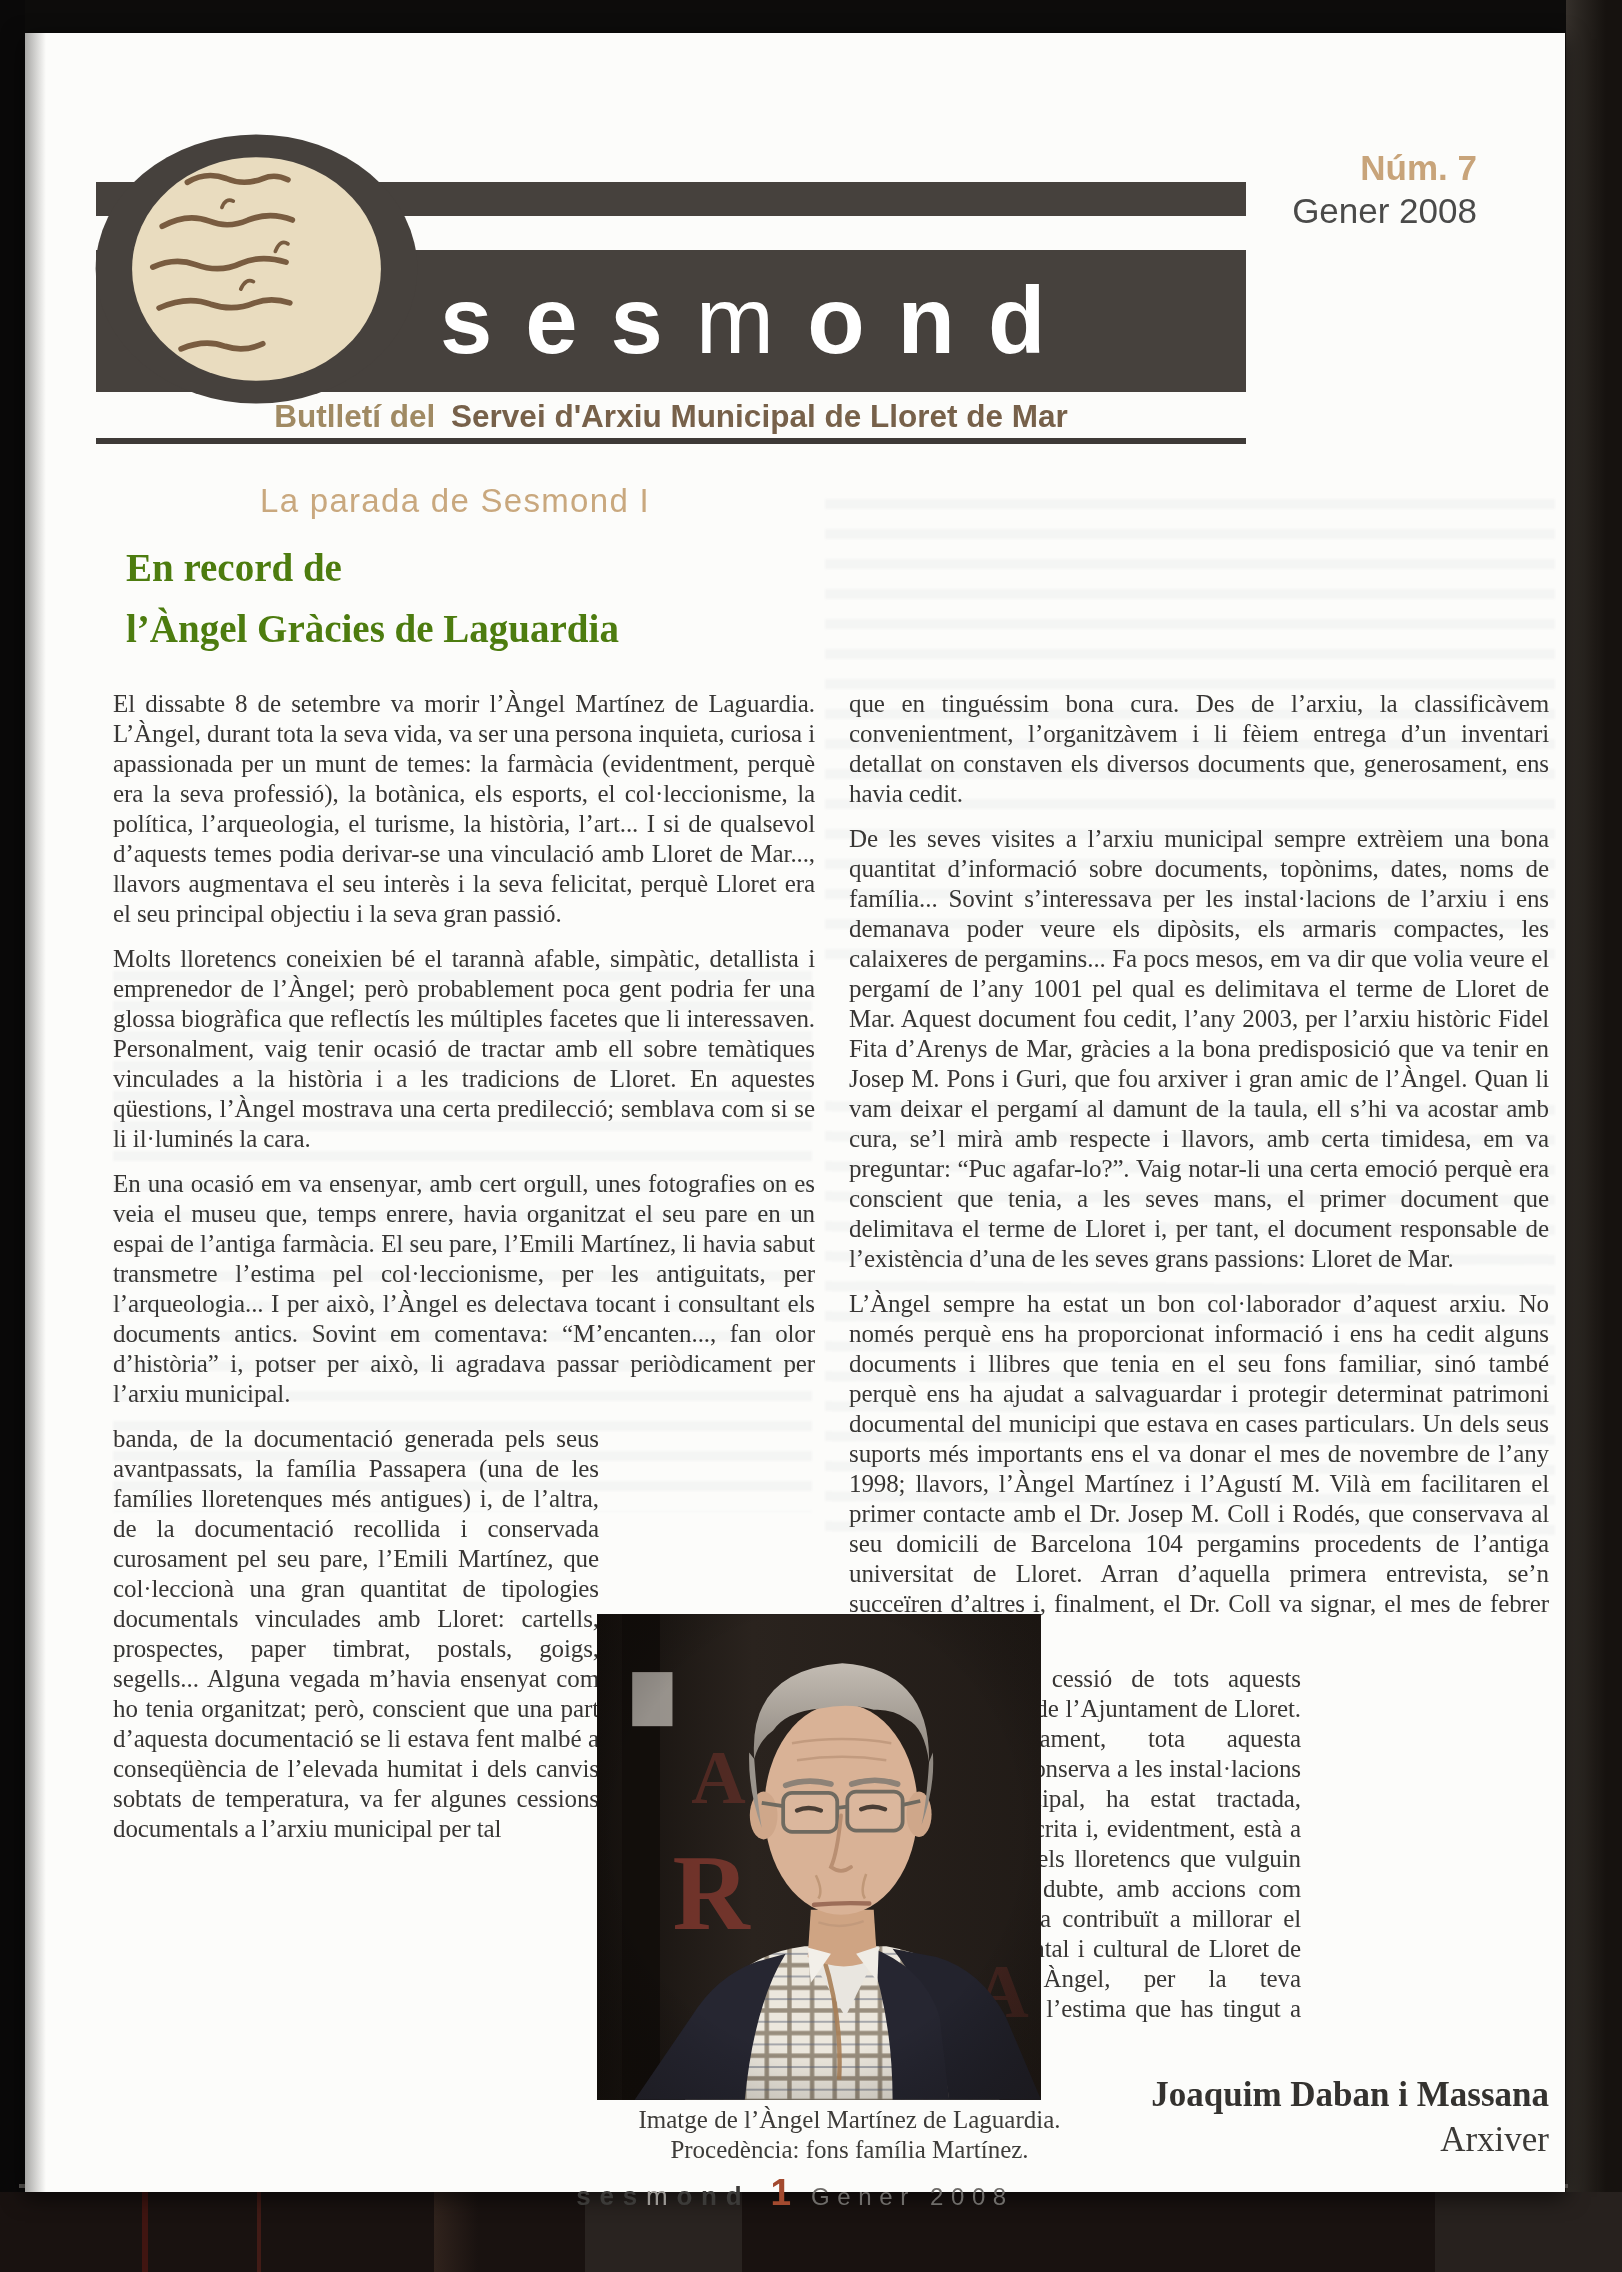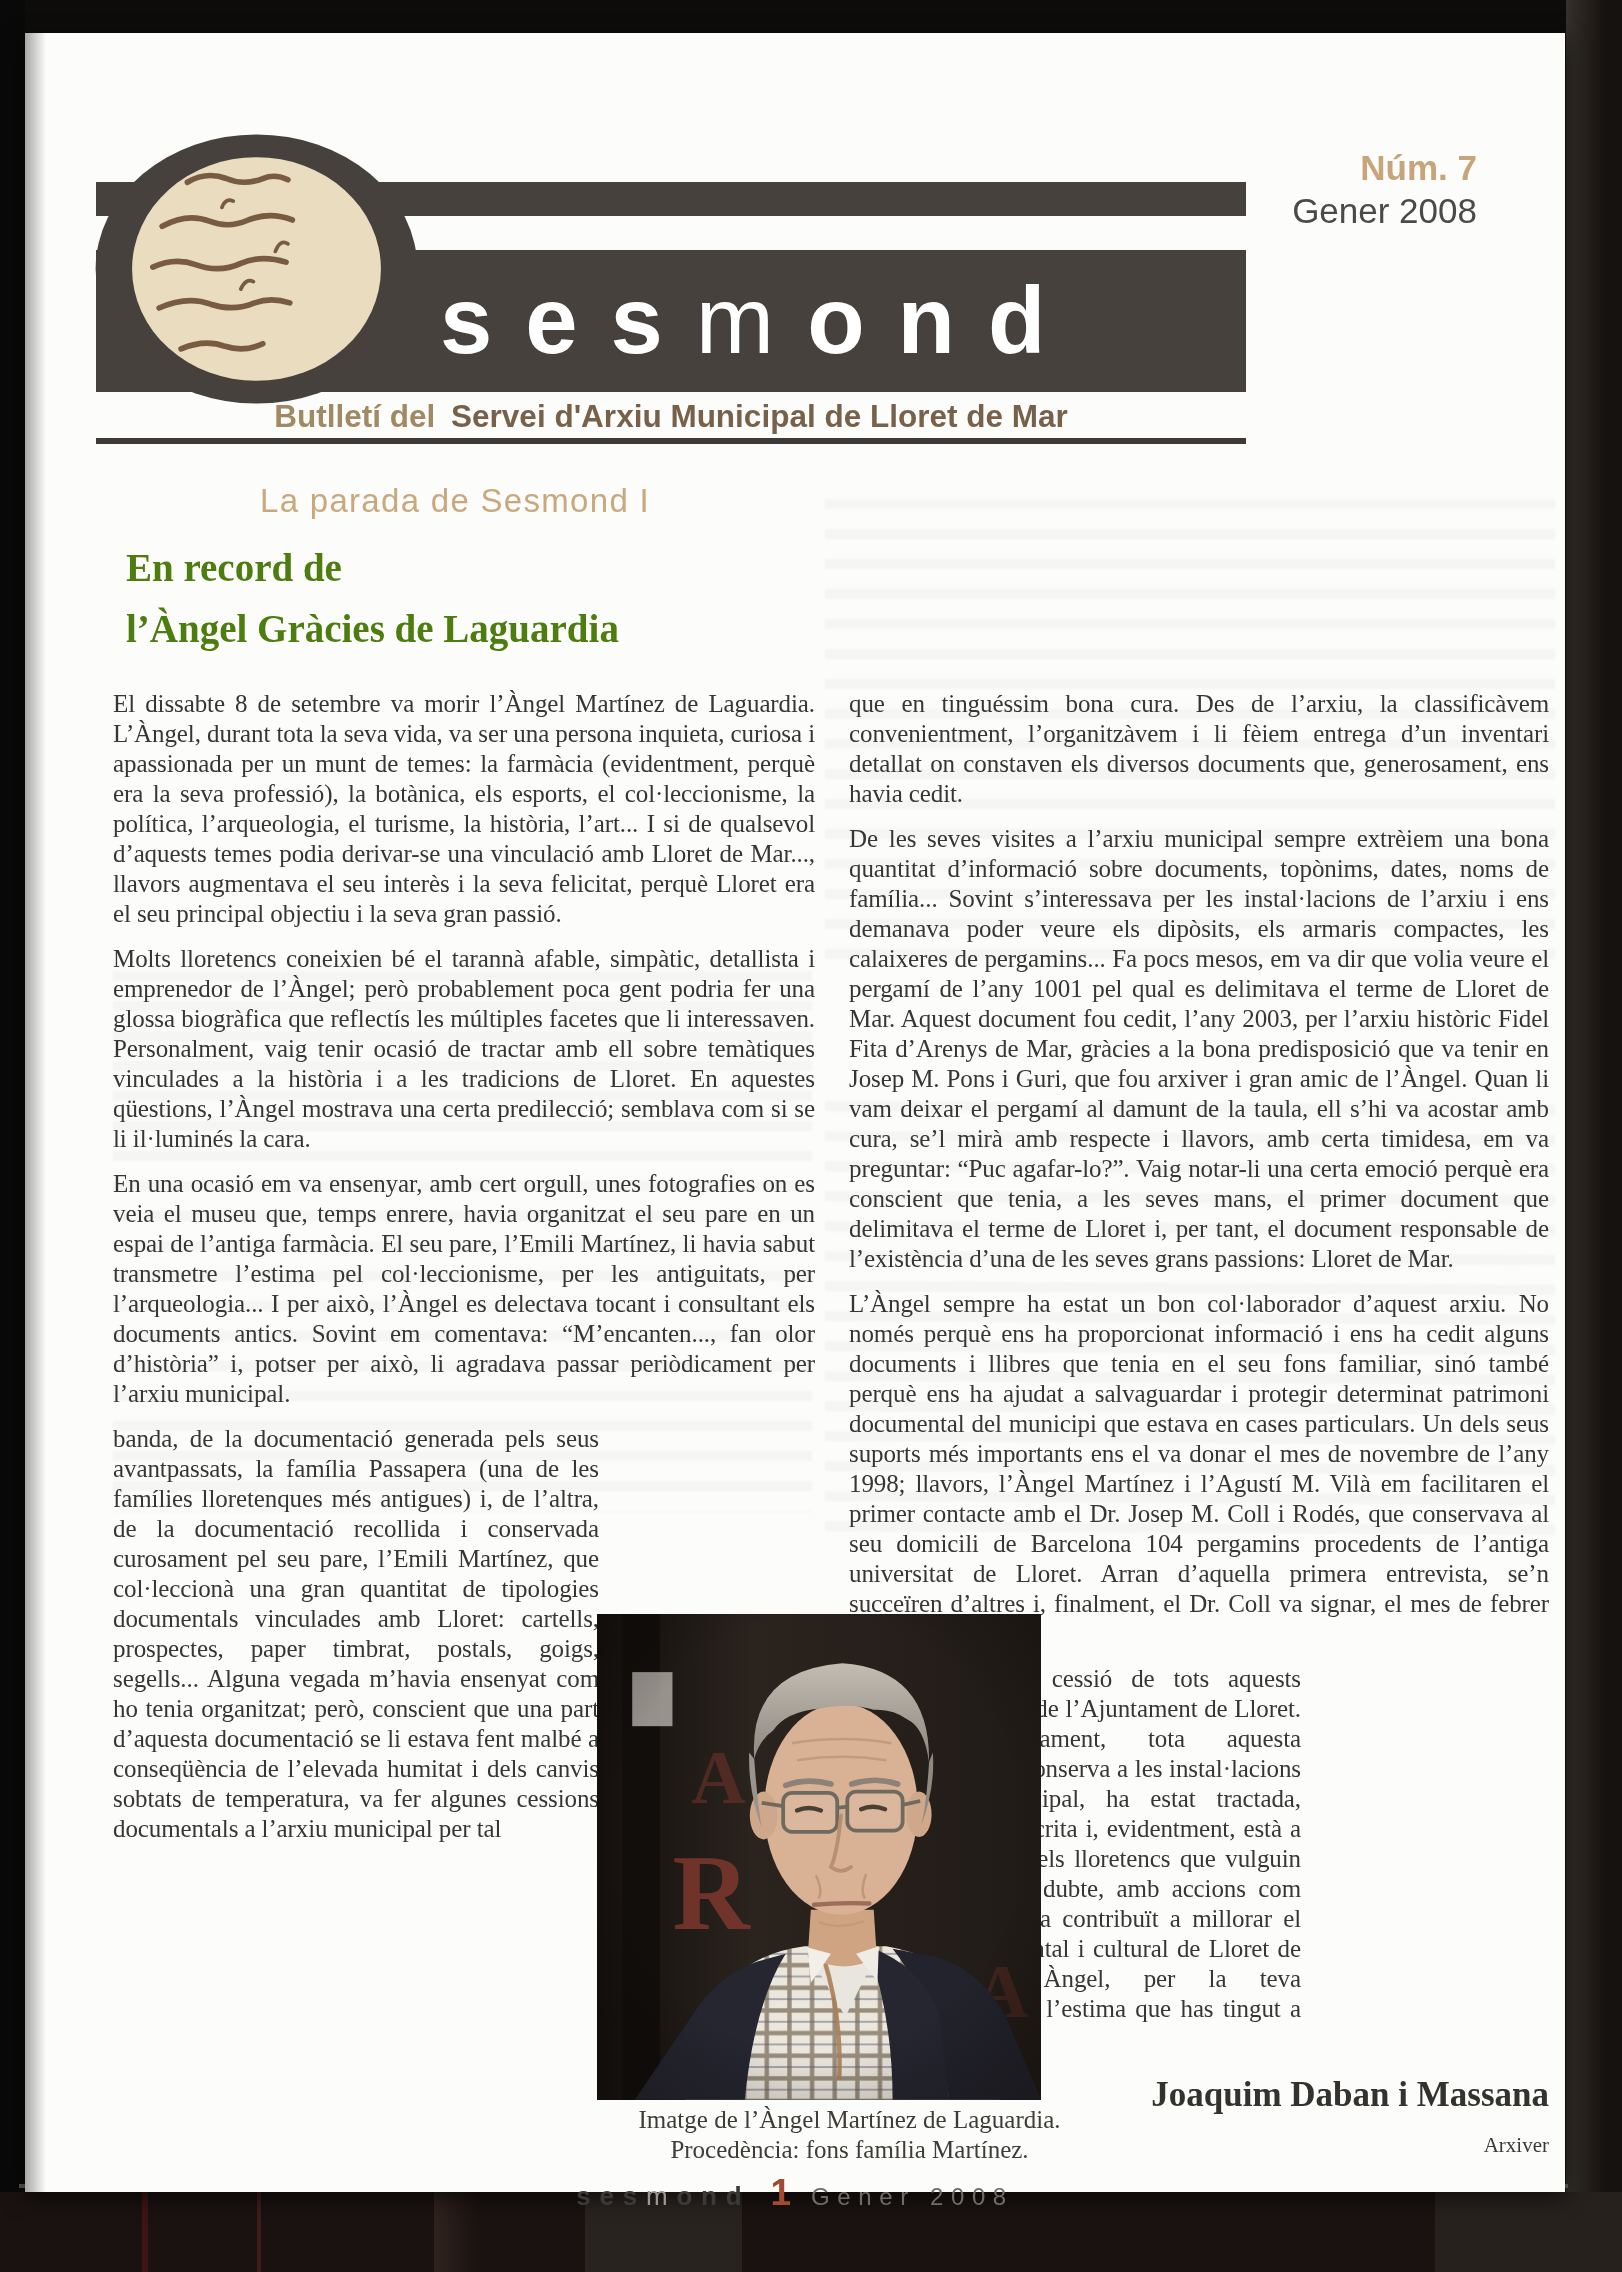--- a/index.html
+++ b/index.html
@@ -79,21 +79,21 @@
   .col-right{left:808px;width:716px;}
   .col p{
     margin:0 0 15px 16px;font-size:25px;line-height:30px;color:#383634;
     text-align:justify;letter-spacing:-0.1px;
   }
   .narrow-left{width:486px;}
   .narrow-right{margin-left:264px;width:452px;}
   .endmark{display:inline-block;width:15.7px;height:21px;background:#8a5a38;margin-left:12.6px;vertical-align:-1.3px;}
   .signature{margin-top:21.4px;text-align:right;}
   .sig-name{font-size:35px;font-weight:700;color:#34322f;}
-  .sig-role{font-size:21px;color:#3c3a37;margin-top:18px;}
+  .sig-role{font-size:35px;color:#3c3a37;margin-top:5px;}
 
   
   .photo{position:absolute;left:572px;top:1581px;width:444px;height:486px;z-index:2;background:#1c1714;}
   .photo svg{display:block;}
   .caption{
     position:absolute;left:541px;top:2072px;width:567px;z-index:3;text-align:center;
     font-size:25px;line-height:30px;color:#3e3c39;
   }
 
   

